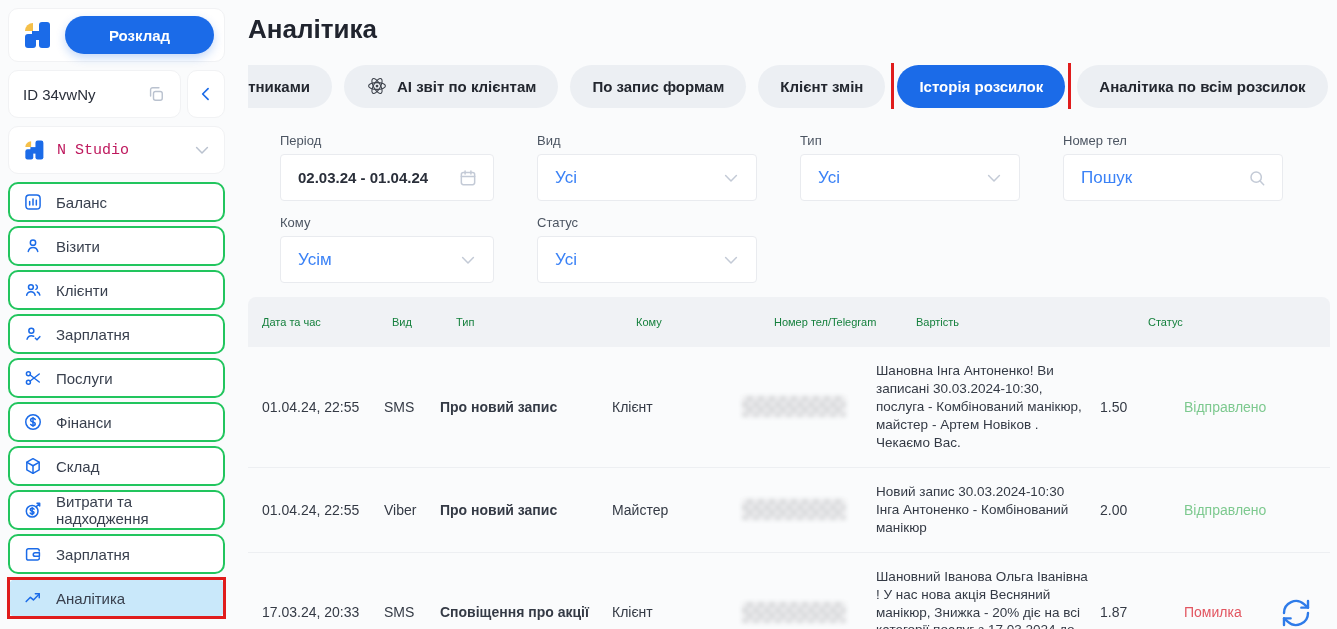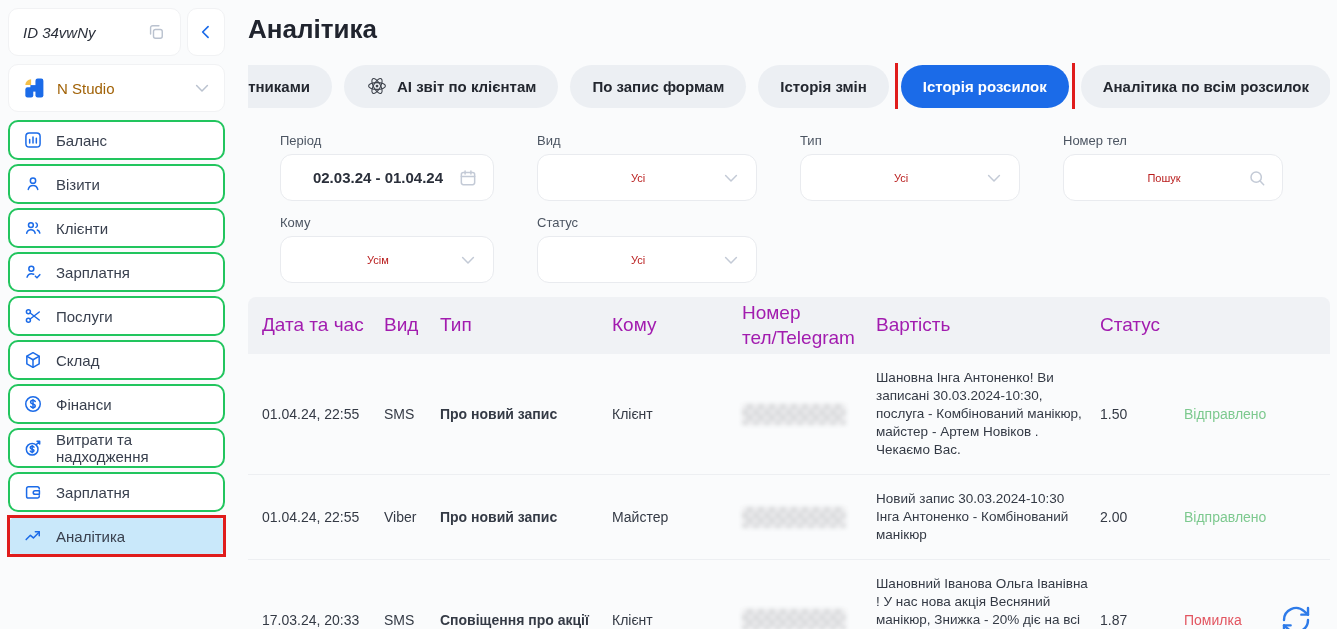--- a/index.html
+++ b/index.html
@@ -13,25 +13,25 @@
   
   .sidebar { width:233px; flex:none; padding:8px 8px 0 8px; }
   .card { background:#FFFFFF; border:1px solid #F1F2F4; border-radius:10px; }
   .topcard { height:54px; display:flex; align-items:center; padding:0 10px; gap:10px; margin-bottom:8px; }
   .logo { width:36px; height:36px; flex:none; }
   .logo svg, .icon svg { display:block; width:100%; height:100%; }
   .schedule-btn { flex:1; height:38px; border:none; border-radius:19px; background:#1B6BE8; color:#fff;
     font-size:15px; font-weight:700; font-family:inherit; cursor:pointer; box-shadow:0 4px 10px rgba(27,107,232,.25); }
   .idrow { display:flex; gap:6px; margin-bottom:8px; }
   .idcard { flex:1; height:48px; display:flex; align-items:center; padding:0 14px; font-size:15px; }
-  .idcard .idtext { flex:1;font-style:italic; }
+  .idcard .idtext { flex:1; }
   .collapsecard { width:38px; height:48px; display:flex; align-items:center; justify-content:center; cursor:pointer; }
   .studiocard { height:48px; display:flex; align-items:center; gap:10px; padding:0 12px; margin-bottom:8px; cursor:pointer; }
   .minilogo { width:26px; height:26px; flex:none; }
-  .studio-name { flex:1; font-size:15px; color:#a16207; }
+  .studio-name { flex:1; font-size:15px; color:#be185d;font-family:Liberation Mono, monospace; }
   .icon { width:20px; height:20px; flex:none; color:#1B6BE8; }
   .icon-grey { color:#BAC2CF; }
   .icon-blue { color:#1B6BE8; }
   .side-item { height:40px; margin-bottom:4px; background:#fff; border:2px solid #22c55e; border-radius:10px;
     display:flex; align-items:center; gap:13px; padding:0 13px; font-size:15px; color:#39404E; cursor:pointer; position:relative; }
   .side-item.active { background:#C9E8FA; border-color:#C9E8FA; }
   .side-item.annotated::after { content:""; position:absolute; inset:-3px; border:3px solid #E01C1C; pointer-events:none; }
 
   
   .main { flex:1; min-width:0; padding:0 7px 0 15px; }
@@ -41,47 +41,58 @@
     background:#ECEFF3; color:#23272F; font-size:15px; font-weight:600; border:none; font-family:inherit; cursor:pointer; position:relative; }
   .tab.clipped { margin-left:-26px; }
   .tab.active { background:#1B6BE8; color:#fff; }
   .tab.annotated::after { content:""; position:absolute; inset:-7px -6px; border:3px solid #E01C1C; pointer-events:none; }
   .tab-icon { width:22px; height:22px; color:#3E434C; }
 
   .filters { margin-top:24px; }
   .filter-row { display:flex; gap:11px; margin-bottom:14px; }
   .filter { display:flex; flex-direction:column;margin-left:32px; }
   .filter-row .filter:first-child .filter-box { width:214px; }
-  .filter-box { width:220px; height:47px; background:#fff; border:1px solid #E9EBEF; border-radius:12px;
-    display:flex; align-items:center; padding:0 15px 0 17px; cursor:pointer;text-align:center; }
+  .filter-box { width:220px; height:47px; background:#fff; border:1px solid #E9EBEF; border-radius:4px;
+    display:flex; align-items:center; padding:0 15px 0 17px; cursor:pointer; }
   .filter-label { font-size:13px; color:#4C5562; margin-bottom:6px; }
   .fval { flex:1; font-size:15px; font-weight:600; color:#2A2F3A; }
-  .fph  { flex:1; font-size:11px; color:#b91c1c; }
+  .fph  { flex:1; font-size:17px; color:#3b82f6; }
   .filter-box .icon { color:#C3CAD6; }
 
   .table { margin-top:2px; --cols: 122px 56px 172px 130px 134px 224px 84px 96px 44px; }
   .thead { display:grid; grid-template-columns:var(--cols); align-items:center; background:#F0F2F5;
-    border-radius:8px 8px 0 0; min-height:50px; color:#a21caf; font-size:19px; padding:4px 0 4px 14px; }
+    border-radius:8px 8px 0 0; min-height:50px; color:#15803d; font-size:11px; padding:4px 0 4px 14px;gap:8px; }
   .trow { display:grid; grid-template-columns:var(--cols); align-items:center; border-bottom:1px solid #EDEFF2;
     font-size:14px; color:#343A45; padding:15px 0 15px 14px; }
   .cell { padding-right:12px; line-height:1.3; }
   .cell-type { font-weight:700; }
   .cell-text { font-size:13.5px; line-height:1.33; }
   .redacted { width:104px; height:21px; border-radius:2px;
     background:repeating-conic-gradient(#D6D7D9 0% 25%, #EDEDEF 0% 50%); background-size:11px 11px; filter:blur(2px); }
   .status.success { color:#7DC98F; }
   .status.error { color:#E25560; }
   .retry-btn { width:21px; height:21px; color:#2E7BE9; cursor:pointer; }
 </style>
 </head>
 <body>
 
 <div class="app">
 
   <aside class="sidebar">
+    <div class="card topcard">
+      <span class="logo">
+        <svg viewBox="0 0 36 36" fill="none">
+          <path d="M6 14a8 8 0 0 1 8-8v8z" fill="#F5C04A"></path>
+          <rect x="20" y="5" width="11" height="26" rx="3" fill="#1B6BE8"></rect>
+          <rect x="6" y="17" width="11" height="14" rx="3" fill="#1B6BE8"></rect>
+          <rect x="13" y="14" width="10" height="9" fill="#1B6BE8"></rect>
+        </svg>
+      </span>
+      <button class="schedule-btn">Розклад</button>
+    </div>
 
     <div class="idrow">
       <div class="card idcard">
         <span class="idtext">ID 34vwNy</span>
         <span class="icon icon-grey">
           <svg viewBox="0 0 24 24" fill="none" stroke="currentColor" stroke-width="1.7" stroke-linecap="round" stroke-linejoin="round">
             <rect x="9" y="9" width="10.5" height="10.5" rx="2.5"></rect>
               <path d="M5.5 14.5V7a2.5 2.5 0 0 1 2.5-2.5h7.5"></path>
           </svg>
         </span>
@@ -163,37 +174,37 @@
               <circle cx="6.5" cy="17" r="2.4"></circle>
               <path d="M8.6 8.4 19.5 16.8M8.6 15.6 19.5 7.2"></path>
             </svg>
           </span>
     <span class="side-label">Послуги</span>
   </div>
 
   <div class="side-item">
     <span class="icon side-icon">
             <svg viewBox="0 0 24 24" fill="none" stroke="currentColor" stroke-width="1.8" stroke-linecap="round" stroke-linejoin="round">
+              <circle cx="12" cy="12" r="8.7"></circle>
+              <path d="M12 6.8v10.4"></path>
+              <path d="M14.7 9c-.6-.9-1.5-1.4-2.7-1.4-1.6 0-2.9.9-2.9 2.2 0 2.8 5.6 1.4 5.6 4.3 0 1.3-1.3 2.2-2.7 2.2-1.2 0-2.2-.5-2.8-1.4"></path>
+            </svg>
+          </span>
+    <span class="side-label">Фінанси</span>
+  </div>
+
+  <div class="side-item">
+    <span class="icon side-icon">
+            <svg viewBox="0 0 24 24" fill="none" stroke="currentColor" stroke-width="1.8" stroke-linecap="round" stroke-linejoin="round">
               <path d="M12 3.2l7.4 4.2v9.2L12 20.8l-7.4-4.2V7.4L12 3.2z"></path>
               <path d="M4.8 7.6 12 11.7l7.2-4.1"></path>
               <path d="M12 11.7v8.9"></path>
             </svg>
           </span>
     <span class="side-label">Склад</span>
-  </div>
-
-  <div class="side-item">
-    <span class="icon side-icon">
-            <svg viewBox="0 0 24 24" fill="none" stroke="currentColor" stroke-width="1.8" stroke-linecap="round" stroke-linejoin="round">
-              <circle cx="12" cy="12" r="8.7"></circle>
-              <path d="M12 6.8v10.4"></path>
-              <path d="M14.7 9c-.6-.9-1.5-1.4-2.7-1.4-1.6 0-2.9.9-2.9 2.2 0 2.8 5.6 1.4 5.6 4.3 0 1.3-1.3 2.2-2.7 2.2-1.2 0-2.2-.5-2.8-1.4"></path>
-            </svg>
-          </span>
-    <span class="side-label">Фінанси</span>
   </div>
 
   <div class="side-item">
     <span class="icon side-icon">
             <svg viewBox="0 0 24 24" fill="none" stroke="currentColor" stroke-width="1.8" stroke-linecap="round" stroke-linejoin="round">
               <circle cx="11" cy="13.5" r="7"></circle>
               <path d="M11 9.2v8.6"></path>
               <path d="M13.2 11c-.5-.7-1.2-1.1-2.2-1.1-1.3 0-2.3.7-2.3 1.8 0 2.3 4.5 1.1 4.5 3.4 0 1.1-1 1.8-2.2 1.8-1 0-1.8-.4-2.3-1.1"></path>
               <path d="M16.2 7.8 20 4M16.8 4H20v3.2"></path>
             </svg>
@@ -243,21 +254,21 @@
     <span class="tab-label">AI звіт по клієнтам</span>
   </button>
 
   <button class="tab">
 
     <span class="tab-label">По запис формам</span>
   </button>
 
   <button class="tab">
 
-    <span class="tab-label">Історія змін</span>
+    <span class="tab-label">Клієнт змін</span>
   </button>
 
   <button class="tab active annotated">
 
     <span class="tab-label">Історія розсилок</span>
   </button>
 
   <button class="tab">
 
     <span class="tab-label">Аналітика по всім розсилок</span>

